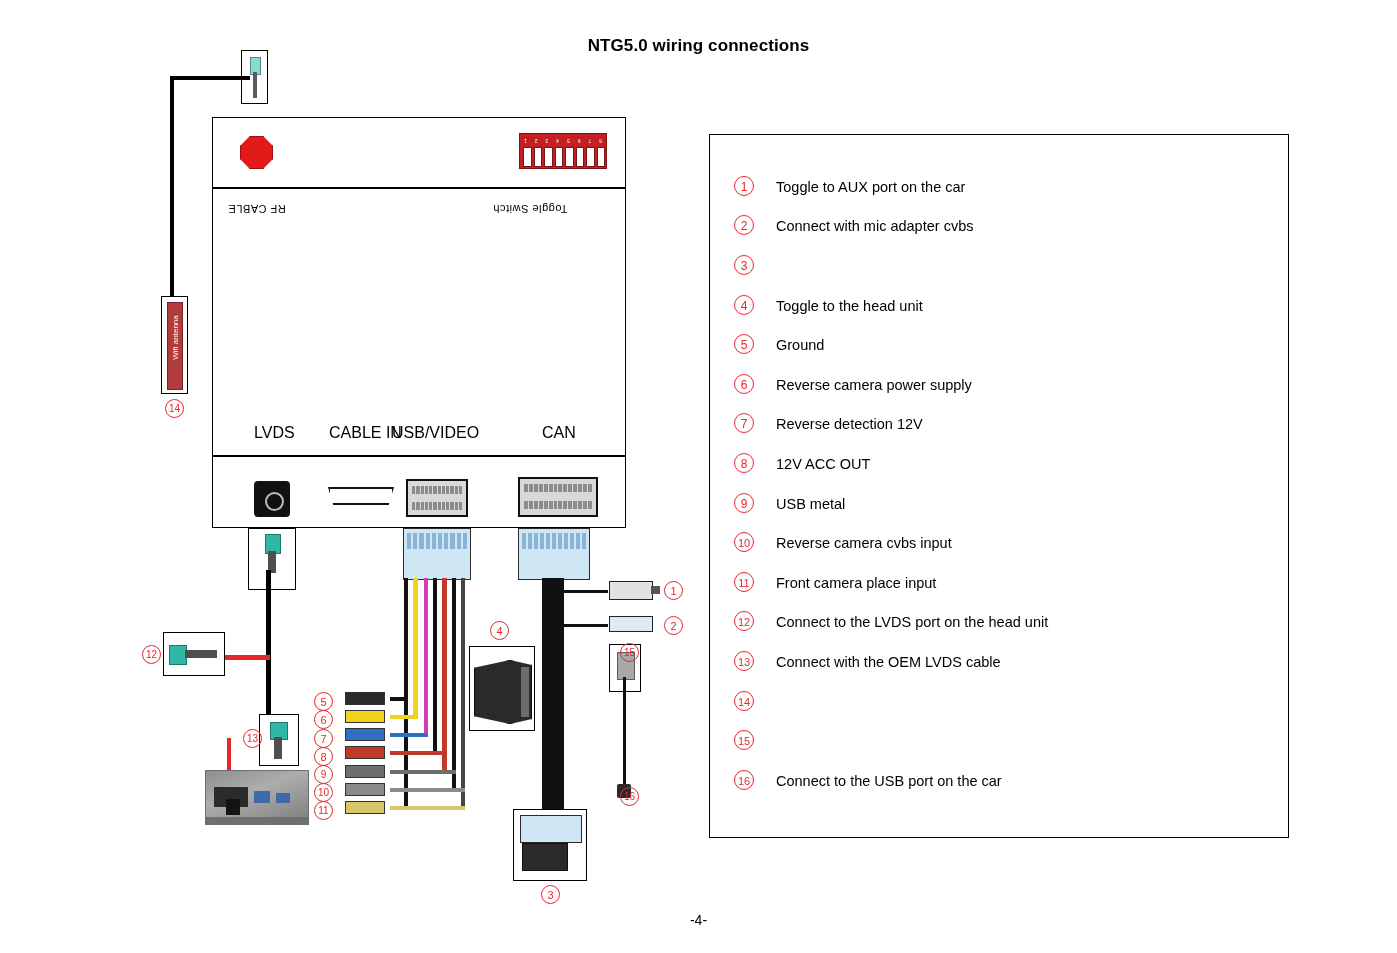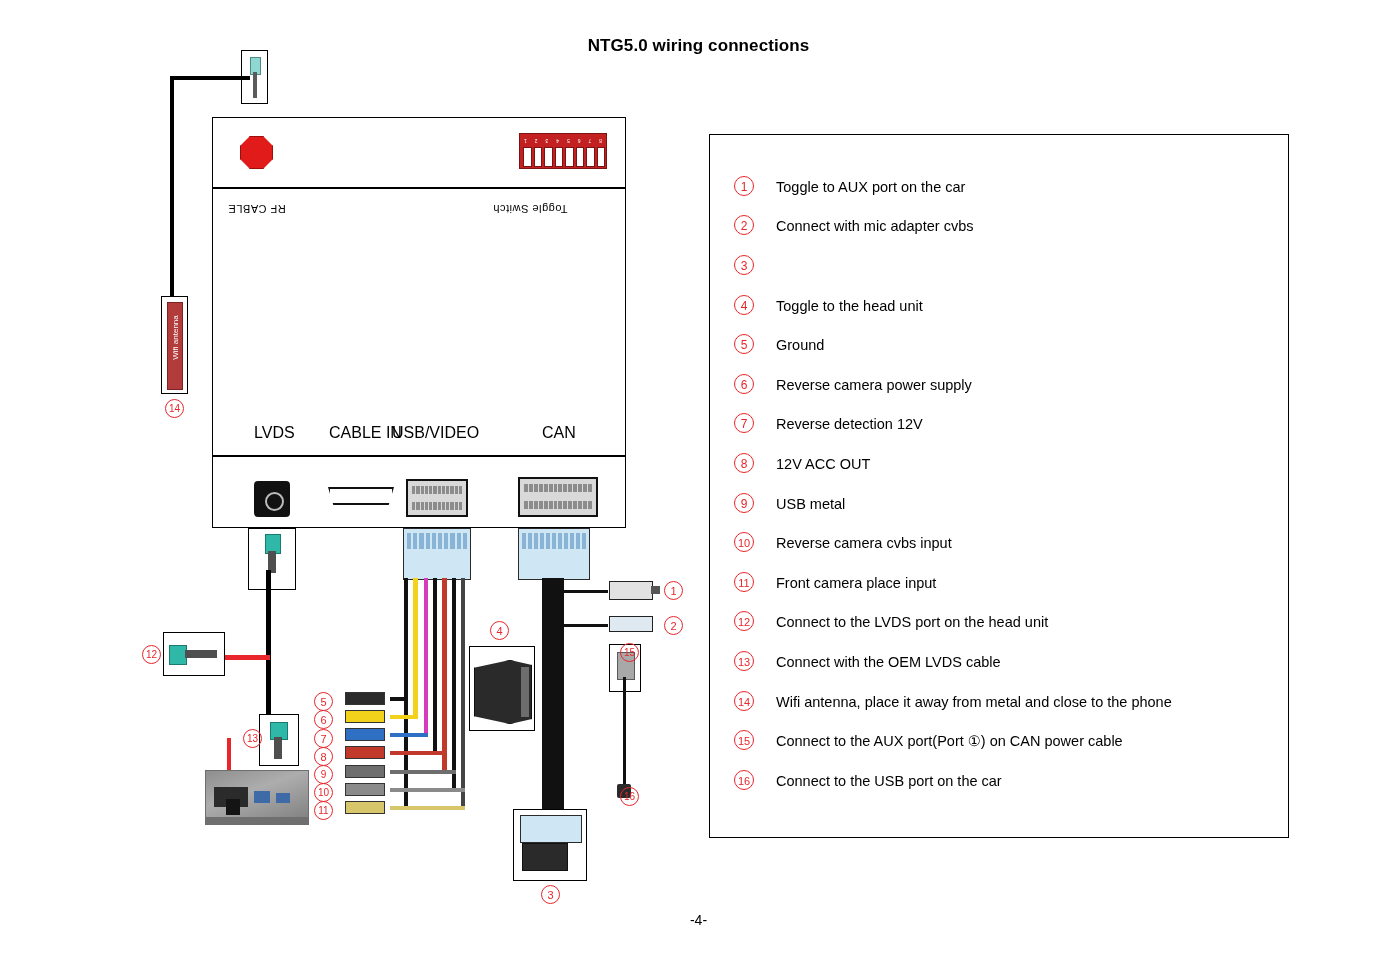--- a/index.html
+++ b/index.html
@@ -771,27 +771,25 @@
     <div class="legend-row">
       <div class="legend-num">
           <div class="circle two-digit">13</div>
         </div>
       <div class="legend-text">Connect with the OEM LVDS cable</div>
     </div>
     <div class="legend-row">
       <div class="legend-num">
           <div class="circle two-digit">14</div>
         </div>
-      <div class="legend-text">Wifi antenna, place it away from metal and close to the phone</div>
     </div>
     <div class="legend-row">
       <div class="legend-num">
           <div class="circle two-digit">15</div>
         </div>
-      <div class="legend-text">Connect to the AUX port(Port ①) on CAN power cable</div>
     </div>
     <div class="legend-row">
       <div class="legend-num">
           <div class="circle two-digit">16</div>
         </div>
       <div class="legend-text">Connect to the USB port on the car</div>
     </div>
   </div>
 </div>
 

